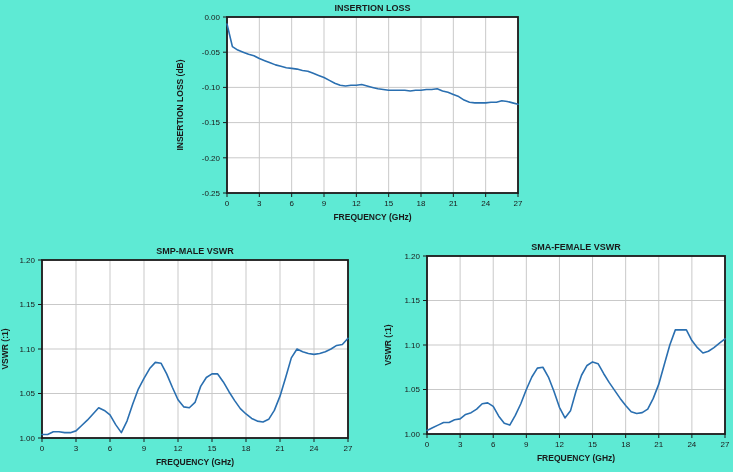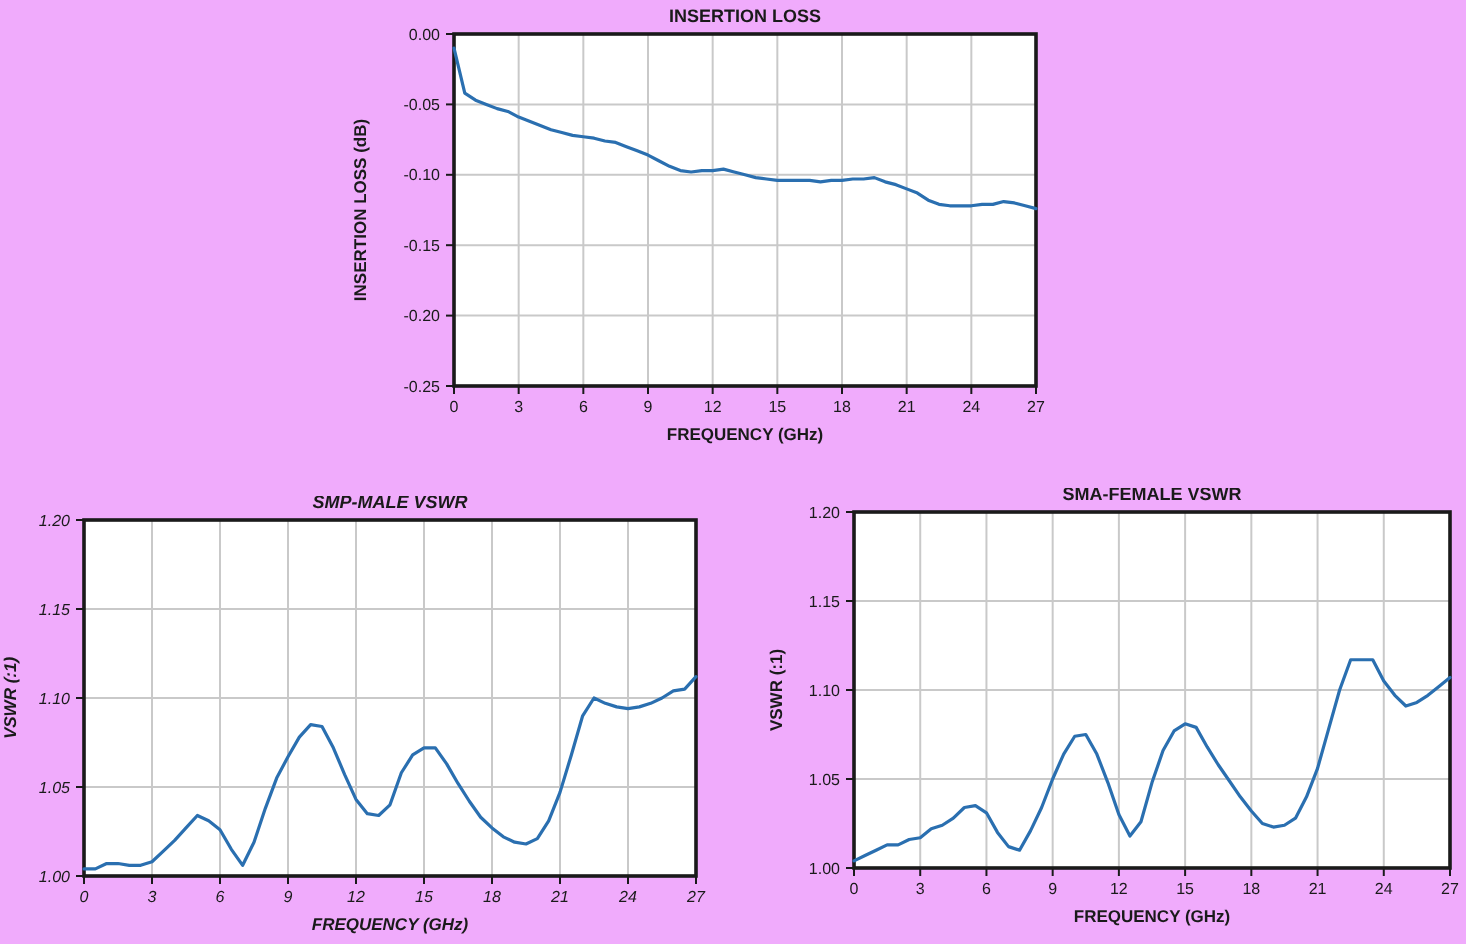--- a/index.html
+++ b/index.html
@@ -1,20 +1,20 @@
 <!DOCTYPE html>
 <html><head>
 <meta charset="utf-8">
 <style>
   html, body { margin: 0; padding: 0; background: #ffffff; }
   #canvas {
     position: relative;
     width: 733px;
     height: 472px;
-    background: #f0abfc;
+    background: #5eead4;
     font-family: "Liberation Sans", sans-serif;
     overflow: hidden;
   }
   .chart { position: absolute; }
   .chart svg { display: block; }
   svg text {
     font-family: "Liberation Sans", sans-serif;
     fill: #1a1a1a;
   }
   .chart-title { font-weight: bold; font-size: 9px; }
@@ -80,21 +80,21 @@
         <text x="52" y="19.8" text-anchor="end" class="tick-label">0.00</text>
         <text x="52" y="55" text-anchor="end" class="tick-label">-0.05</text>
         <text x="52" y="90.2" text-anchor="end" class="tick-label">-0.10</text>
         <text x="52" y="125.39999999999999" text-anchor="end" class="tick-label">-0.15</text>
         <text x="52" y="160.60000000000002" text-anchor="end" class="tick-label">-0.20</text>
         <text x="52" y="195.8" text-anchor="end" class="tick-label">-0.25</text>
         <text x="204.5" y="220" text-anchor="middle" class="axis-title">FREQUENCY (GHz)</text>
         <text x="15" y="105" text-anchor="middle" class="axis-title" transform="rotate(-90 15 105)">INSERTION LOSS (dB)</text>
       </svg>
     </div>
-  <div class="chart" id="chart-1" style="left: 0px; top: 248px; font-style: italic;">
+  <div class="chart" id="chart-1" style="left: 0px; top: 248px;">
       <svg width="360" height="224" viewBox="0 0 360 224">
         <rect x="42" y="12" width="306" height="178" fill="#ffffff"></rect>
         <g stroke="#c9c9c9" stroke-width="1">
           <line x1="42" y1="12" x2="42" y2="190"></line>
           <line x1="76" y1="12" x2="76" y2="190"></line>
           <line x1="110" y1="12" x2="110" y2="190"></line>
           <line x1="144" y1="12" x2="144" y2="190"></line>
           <line x1="178" y1="12" x2="178" y2="190"></line>
           <line x1="212" y1="12" x2="212" y2="190"></line>
           <line x1="246" y1="12" x2="246" y2="190"></line>

